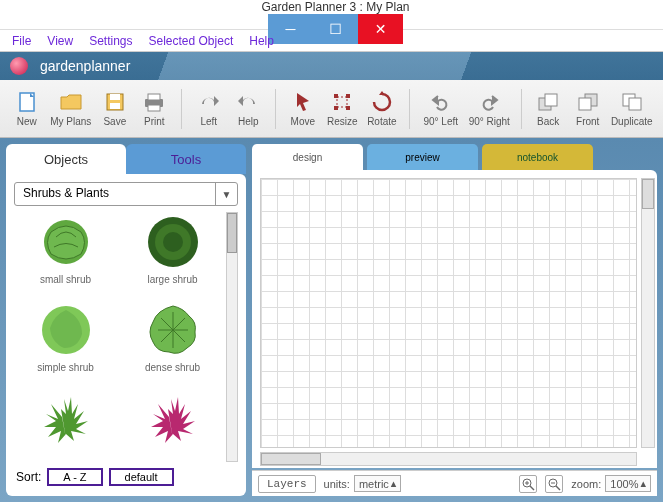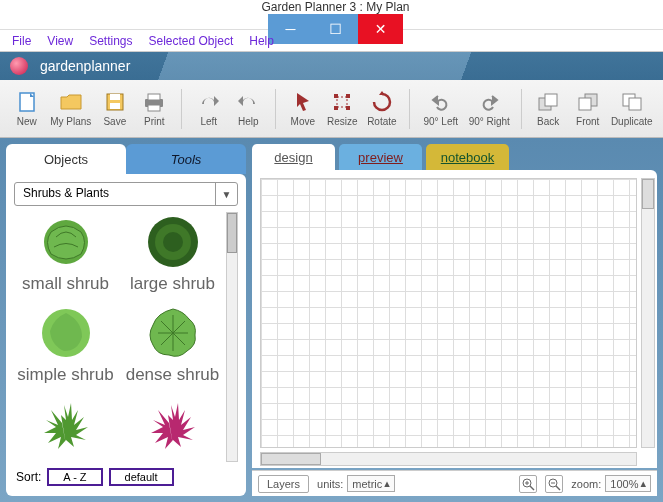--- a/index.html
+++ b/index.html
@@ -27,40 +27,40 @@
 .tool-btn.wide { width: 52px; }
 .tool-btn .icon { width: 24px; height: 24px; display: flex; align-items: center; justify-content: center; }
 .tool-sep { width: 1px; height: 40px; background: #ccc; margin: 0 6px; }
 
 .workspace { height: 364px; background: linear-gradient(#5a8ab0, #7ba5c5); display: flex; padding: 6px; gap: 6px; position: relative; }
 
 .left-panel { width: 240px; display: flex; flex-direction: column; }
 .panel-tabs { display: flex; gap: 0; height: 30px; }
 .panel-tab { flex: 1; border-radius: 6px 6px 0 0; display: flex; align-items: center; justify-content: center; font-size: 13px; }
 .panel-tab.active { background: #fff; color: #333; }
-.panel-tab.inactive { background: #5b9bd5; color: #0f172a; font-style: italic; }
+.panel-tab.inactive { background: #5b9bd5; color: #4c1d95; }
 .panel-body { flex: 1; background: #fff; border-radius: 0 6px 6px 6px; padding: 8px; display: flex; flex-direction: column; overflow: hidden; }
 .category-select { display: flex; border: 1px solid #999; border-radius: 3px; height: 24px; margin-bottom: 6px; }
 .category-select .sel-text { flex: 1; padding: 3px 8px; font-size: 12px; }
 .category-select .sel-btn { width: 22px; border-left: 1px solid #999; display: flex; align-items: center; justify-content: center; font-size: 10px; color: #555; }
 
 .object-grid { flex: 1; display: grid; grid-template-columns: 1fr 1fr; gap: 4px; overflow: hidden; position: relative; padding-right: 14px; }
-.object-item { display: flex; flex-direction: column; align-items: center; gap: 2px; font-size: 17px; color: #666; }
+.object-item { display: flex; flex-direction: column; align-items: center; gap: 2px; font-size: 10px; color: #666; }
 .object-item .shrub { width: 60px; height: 60px; }
 .obj-scroll { position: absolute; right: 0; top: 0; bottom: 0; width: 12px; background: #f0f0f0; border: 1px solid #ccc; }
 .obj-scroll .thumb { position: absolute; top: 0; left: 0; right: 0; height: 40px; background: #ccc; border: 1px solid #999; }
 
 .sort-bar { height: 22px; display: flex; align-items: center; gap: 6px; font-size: 12px; margin-top: 4px; padding: 0 2px; }
 .sort-bar .sort-btn { border: 2px solid #4c1d95; padding: 1px 14px; font-size: 11px; background: #fff; }
 
 .right-panel { flex: 1; display: flex; flex-direction: column; }
 .view-tabs { display: flex; gap: 4px; height: 26px; }
-.view-tab { width: 83px; border-radius: 5px 5px 0 0; display: flex; align-items: center; justify-content: center; font-size: 13px; text-decoration: underline; }
+.view-tab { width: 111px; border-radius: 5px 5px 0 0; display: flex; align-items: center; justify-content: center; font-size: 10px; }
 .view-tab.design { background: #fff; color: #555; }
-.view-tab.preview { background: #6bb0e0; color: #7f1d1d; }
+.view-tab.preview { background: #6bb0e0; color: #000000; }
 .view-tab.notebook { background: #d4b838; color: #14532d; }
 .canvas-wrap { flex: 1; background: #fff; border-radius: 0 6px 0 0; position: relative; overflow: hidden; }
 .canvas-grid { position: absolute; inset: 8px 20px 20px 8px; background-image: linear-gradient(#ddd 1px, transparent 1px), linear-gradient(90deg, #ddd 1px, transparent 1px); background-size: 16px 16px; border: 1px solid #ccc; }
 .v-scroll { position: absolute; right: 2px; top: 8px; bottom: 20px; width: 14px; background: #f0f0f0; border: 1px solid #ccc; }
 .v-scroll .thumb { position: absolute; top: 0; left: 0; right: 0; height: 30px; background: #ddd; border: 1px solid #aaa; }
 .h-scroll { position: absolute; left: 8px; right: 20px; bottom: 2px; height: 14px; background: #f0f0f0; border: 1px solid #ccc; }
 .h-scroll .thumb { position: absolute; left: 0; top: 0; bottom: 0; width: 60px; background: #ddd; border: 1px solid #aaa; }
 
 .status-bar { height: 26px; background: #fff; display: flex; align-items: center; padding: 0 6px; gap: 8px; font-size: 11px; color: #555; border-top: 1px solid #ccc; margin-top: 2px; }
 .status-bar .field { display: flex; align-items: center; gap: 4px; }
@@ -314,21 +314,21 @@
     <div class="canvas-wrap">
       <div class="canvas-grid"></div>
       <div class="v-scroll">
           <div class="thumb"></div>
         </div>
       <div class="h-scroll">
           <div class="thumb"></div>
         </div>
     </div>
     <div class="status-bar">
-      <span style="border:1px solid #aaa;padding:2px 8px;border-radius:2px;">Layers</span>
+      <span style="border:1px solid #aaa;padding:2px 8px;border-radius:2px;font-family:Liberation Mono, monospace;">Layers</span>
       <div class="field">
         <span>units:</span>
         <div class="dropdown">
           <span>metric</span>
             <span>▴</span>
         </div>
       </div>
       <div style="flex:1"></div>
       <div class="zicon">
           <svg width="14" height="14">

